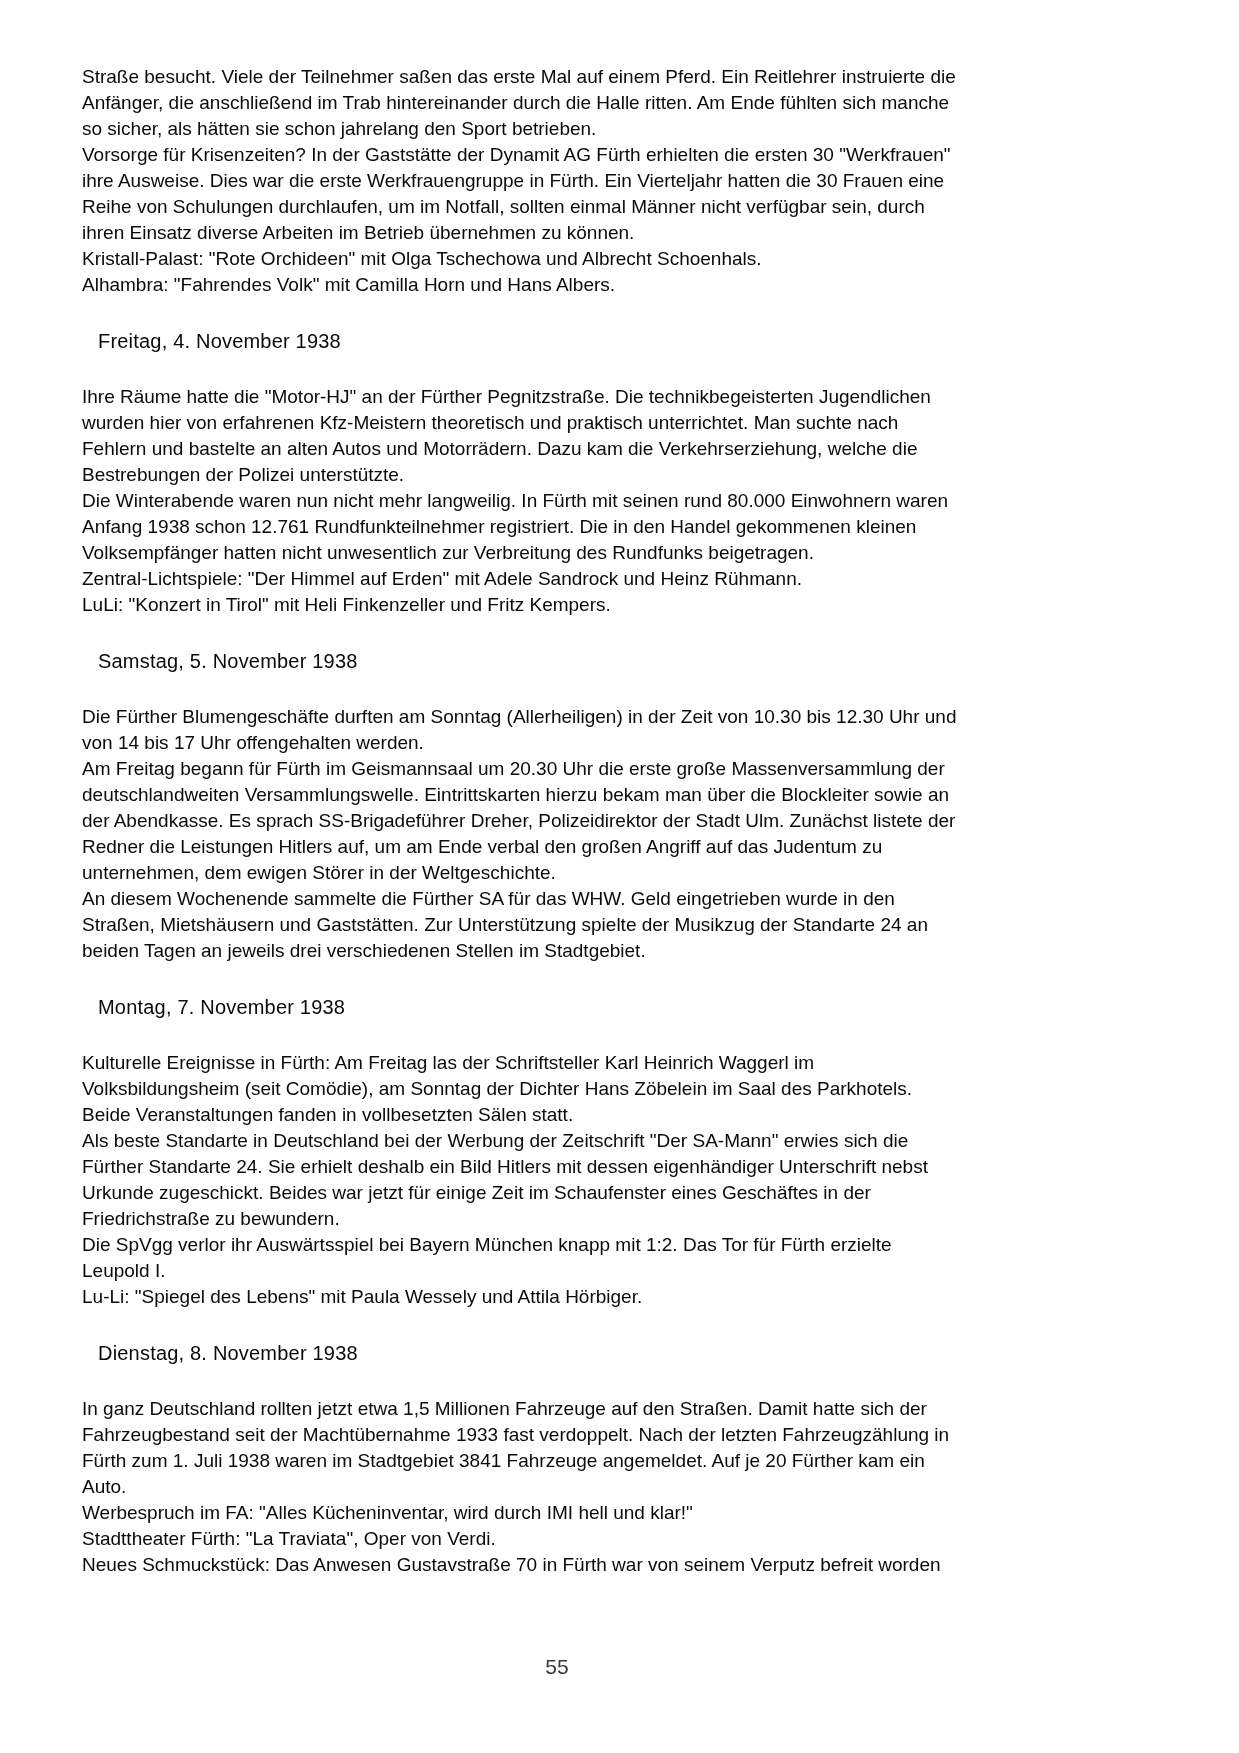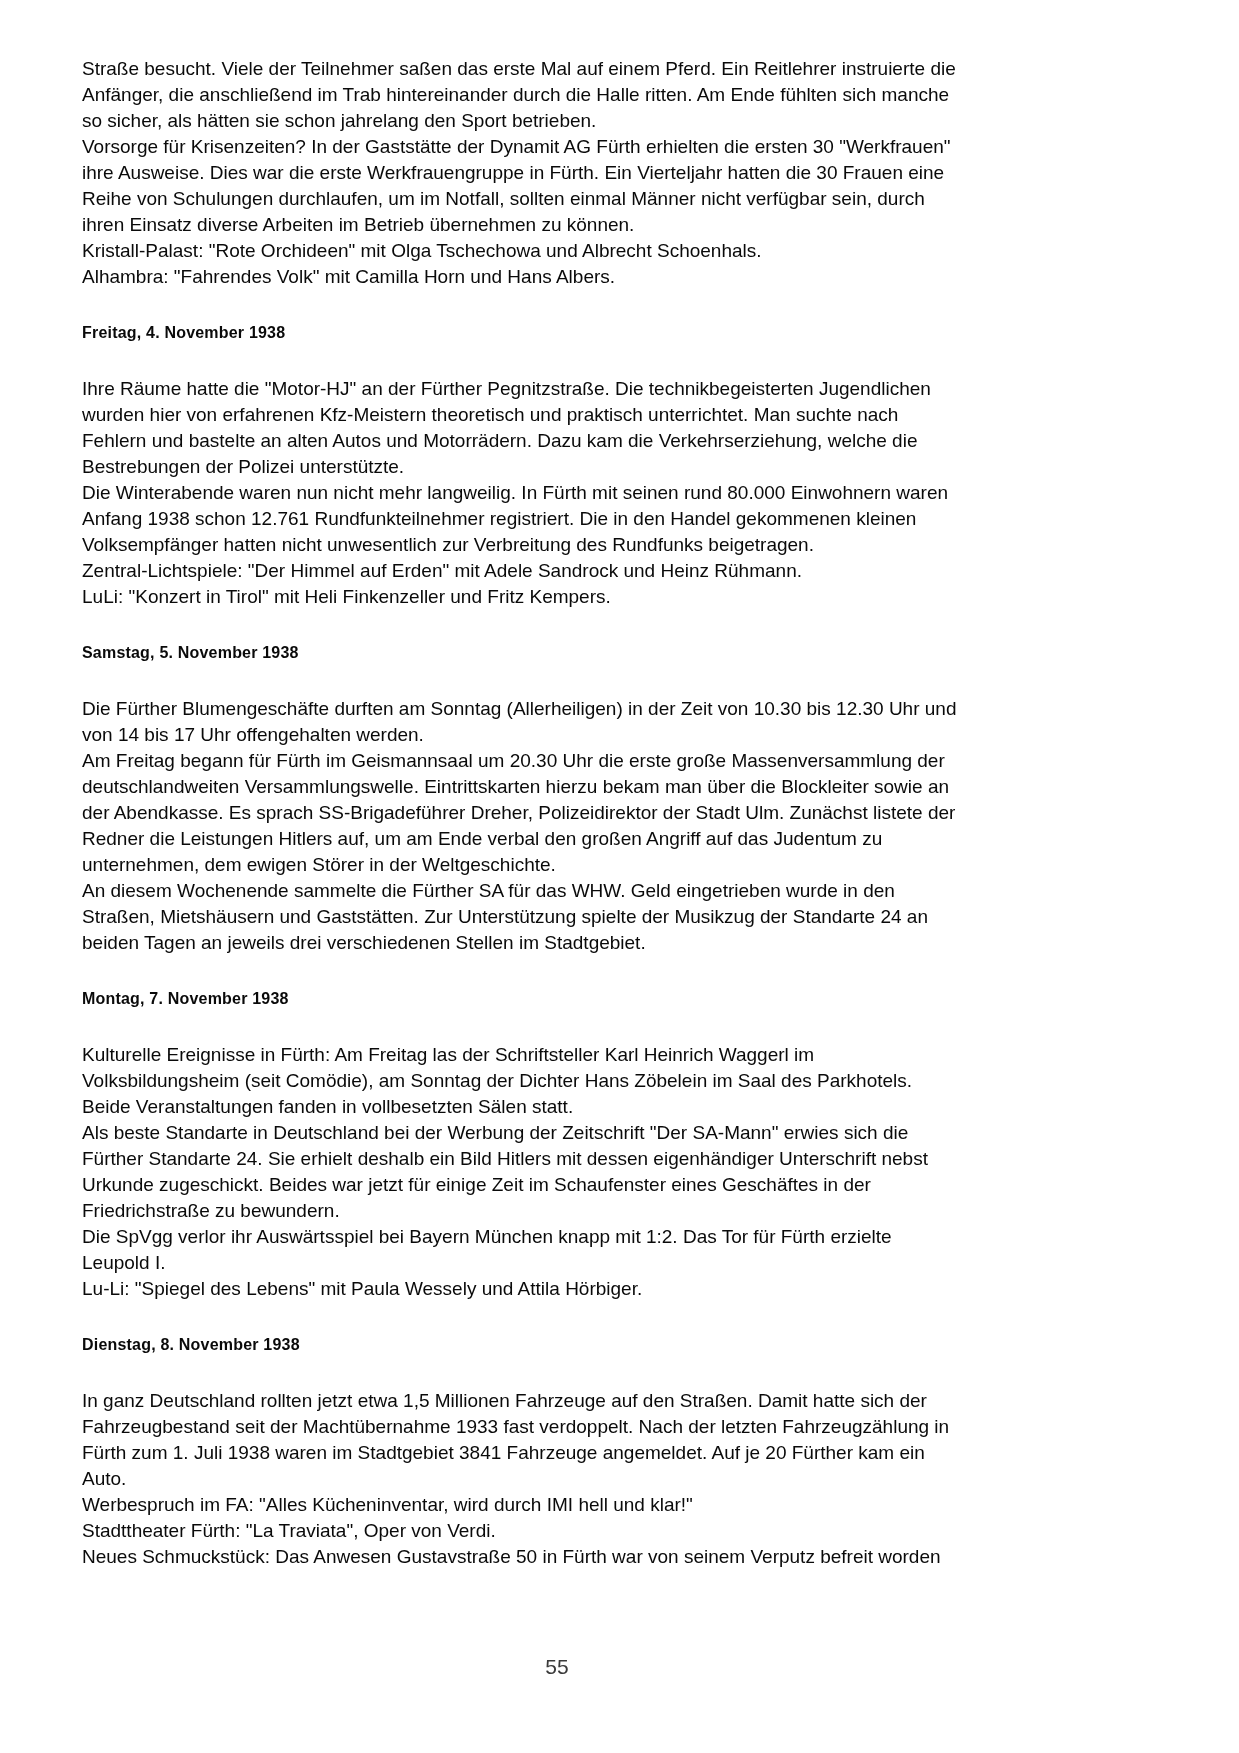--- a/index.html
+++ b/index.html
@@ -12,35 +12,35 @@
     width: 1239px;
     height: 1753px;
     background: #ffffff;
     font-family: "Liberation Sans", "DejaVu Sans", sans-serif;
     color: #000000;
     overflow: hidden;
   }
   .content {
     position: absolute;
     left: 82px;
-    top: 56px;
+    top: 64px;
     width: 1080px;
   }
   .content p.paragraph {
     margin: 0;
     font-size: 19px;
     line-height: 26px;
     white-space: pre;
     color: #0a0a0a;
   }
   .content h2.section-heading {
-    margin: 30px 0;
-    font-size: 16px;
+    margin: 30px 16px;
+    font-size: 20px;
     line-height: 26px;
-    font-weight: bold;
+    font-weight: normal;
     letter-spacing: 0.2px;
     color: #0a0a0a;
     white-space: pre;
   }
   .footer {
     position: absolute;
     top: 1658px;
     left: 82px;
     width: 950px;
     text-align: center;
@@ -95,16 +95,16 @@
       <p class="paragraph">Die SpVgg verlor ihr Auswärtsspiel bei Bayern München knapp mit 1:2. Das Tor für Fürth erzielte
 Leupold I.</p>
       <p class="paragraph">Lu-Li: "Spiegel des Lebens" mit Paula Wessely und Attila Hörbiger.</p>
       <h2 class="section-heading">Dienstag, 8. November 1938</h2>
       <p class="paragraph">In ganz Deutschland rollten jetzt etwa 1,5 Millionen Fahrzeuge auf den Straßen. Damit hatte sich der
 Fahrzeugbestand seit der Machtübernahme 1933 fast verdoppelt. Nach der letzten Fahrzeugzählung in
 Fürth zum 1. Juli 1938 waren im Stadtgebiet 3841 Fahrzeuge angemeldet. Auf je 20 Fürther kam ein
 Auto.</p>
       <p class="paragraph">Werbespruch im FA: "Alles Kücheninventar, wird durch IMI hell und klar!"</p>
       <p class="paragraph">Stadttheater Fürth: "La Traviata", Oper von Verdi.</p>
-      <p class="paragraph">Neues Schmuckstück: Das Anwesen Gustavstraße 50 in Fürth war von seinem Verputz befreit worden</p>
+      <p class="paragraph">Neues Schmuckstück: Das Anwesen Gustavstraße 70 in Fürth war von seinem Verputz befreit worden</p>
     </div>
   <div class="footer">55</div>
 </div>
 
 </body></html>

